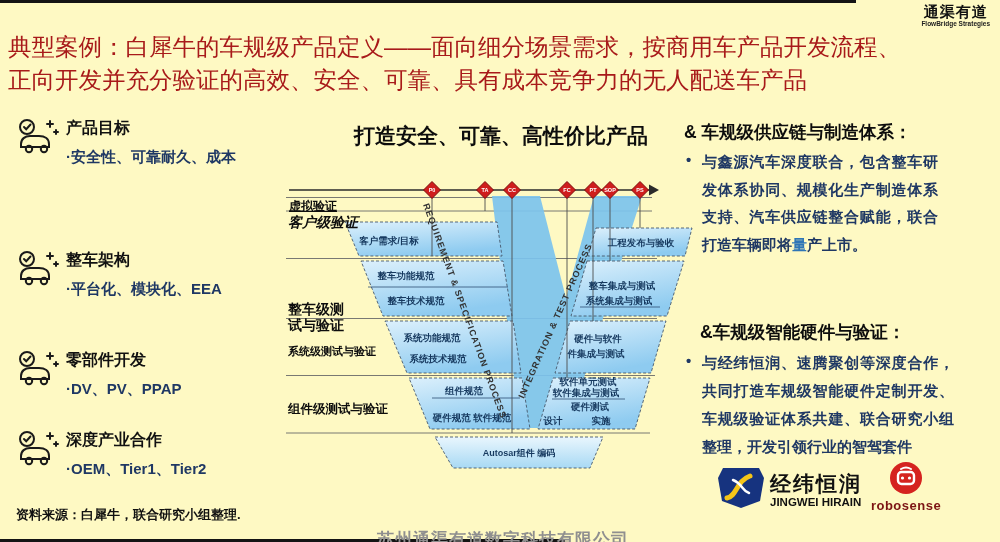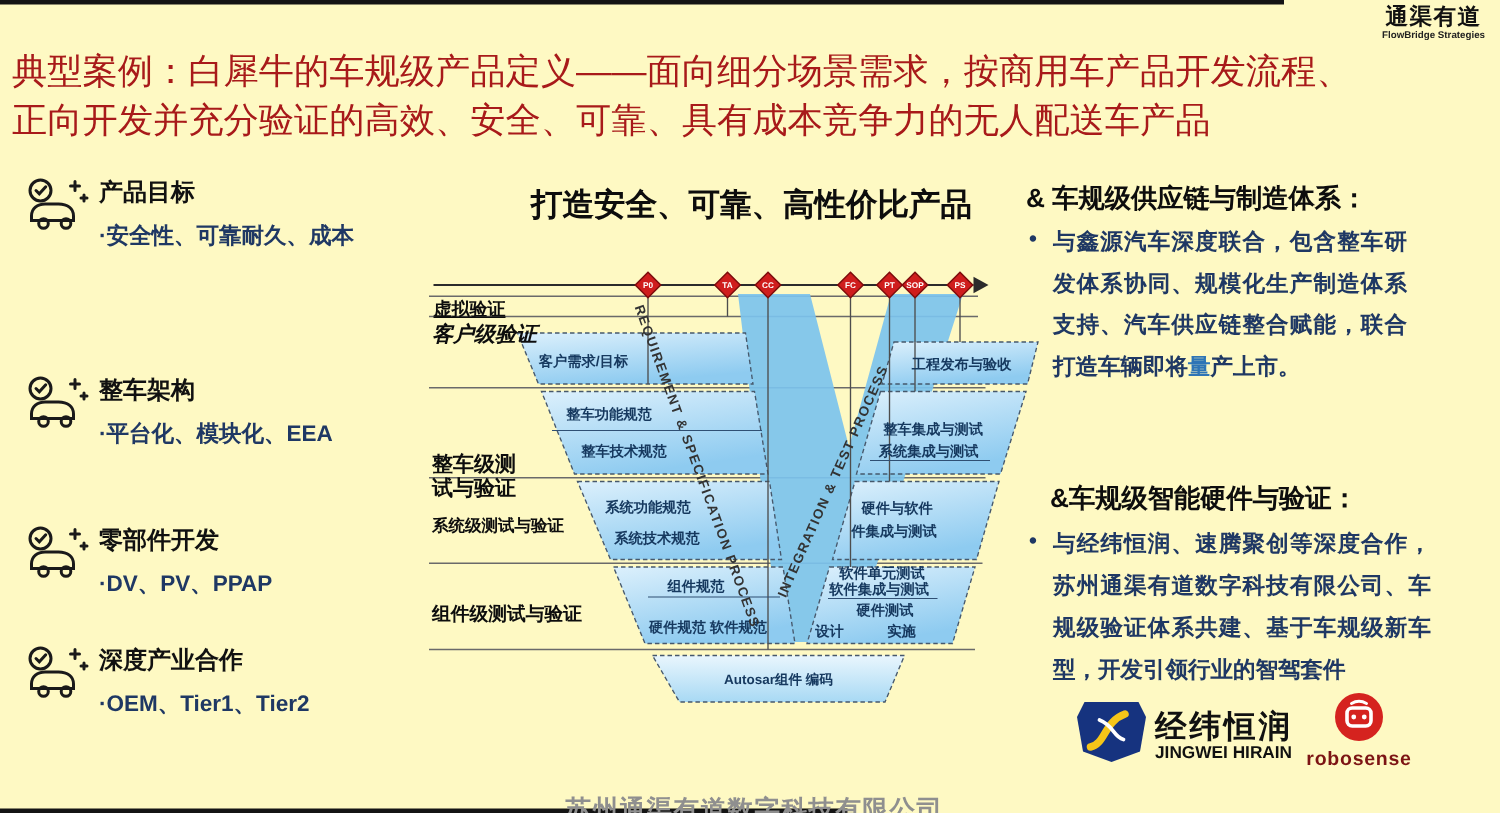--- a/index.html
+++ b/index.html
@@ -104,20 +104,21 @@
       <path d="M5 26c0-5 4-8 9-8h9c6 0 10 3 10 8v3H5z"></path>
         <circle cx="13" cy="31" r="3.2"></circle>
         <circle cx="28" cy="31" r="3.2"></circle>
       <path d="M34 3v6M31 6h6M40 12v4M38 14h4"></path>
     </svg>
     <div class="txt">
       <h3>深度产业合作</h3>
       <p>·OEM、Tier1、Tier2</p>
     </div>
   </div>
+  <div class="source">资料来源：白犀牛，联合研究小组整理.</div>
 
   <div class="vtitle">打造安全、可靠、高性价比产品</div>
 
   <svg style="position:absolute;left:280px;top:180px;" width="420" height="362" viewBox="280 180 420 362">
     <defs>
       <linearGradient id="bandG" x1="0" y1="0" x2="0.4" y2="1">
         <stop offset="0" stop-color="#dcf0fc"></stop>
           <stop offset="1" stop-color="#8ecbf0"></stop>
       </linearGradient>
       <linearGradient id="botG" x1="0" y1="0" x2="0" y2="1">
@@ -230,21 +231,21 @@
 
   <div class="footer">苏州通渠有道数字科技有限公司</div>
 
   <div class="rc-h" style="left:684px;top:120px;">&amp; 车规级供应链与制造体系：</div>
   <div class="rc-dot" style="left:686px;top:151px;">•</div>
   <div class="rc-p" style="left:702px;top:148px;width:236px;"><span>与鑫源汽车深度联合，包含整车研发体系协同、规模化生产制造体系支持、汽车供应链整合赋能，联合打造车辆即将</span><span class="hl">量</span><span>产上市。</span></div>
 
 
   <div class="rc-h" style="left:700px;top:320px;">&amp;车规级智能硬件与验证：</div>
   <div class="rc-dot" style="left:686px;top:352px;">•</div>
-  <div class="rc-p" style="left:702px;top:349px;width:252px;line-height:28px;">与经纬恒润、速腾聚创等深度合作，苏州通渠有道数字科技有限公司、车规级验证体系共建、基于车规级新车型，开发引领行业的智驾套件</div>
+  <div class="rc-p" style="left:702px;top:349px;width:252px;line-height:28px;">与经纬恒润、速腾聚创等深度合作，共同打造车规级智能硬件定制开发、车规级验证体系共建、联合研究小组整理，开发引领行业的智驾套件</div>
 
   <svg style="position:absolute;left:716px;top:466px;" width="50" height="44" viewBox="0 0 50 44">
     <polygon points="7,2 43,2 48,12 44,35 25,42 6,35 2,12" fill="#16337f"></polygon>
     <path d="M11 32 C21 30 20 15 34 10" stroke="#f5c518" stroke-width="5" fill="none" stroke-linecap="round"></path>
     <path d="M33 27 C26 25 27 18 17 14" stroke="#ffffff" stroke-width="2.5" fill="none" stroke-linecap="round"></path>
   </svg>
   <div class="jw-cn">经纬恒润</div>
   <div class="jw-en">JINGWEI HIRAIN</div>
 
   <svg style="position:absolute;left:888px;top:460px;" width="36" height="36" viewBox="0 0 36 36">

